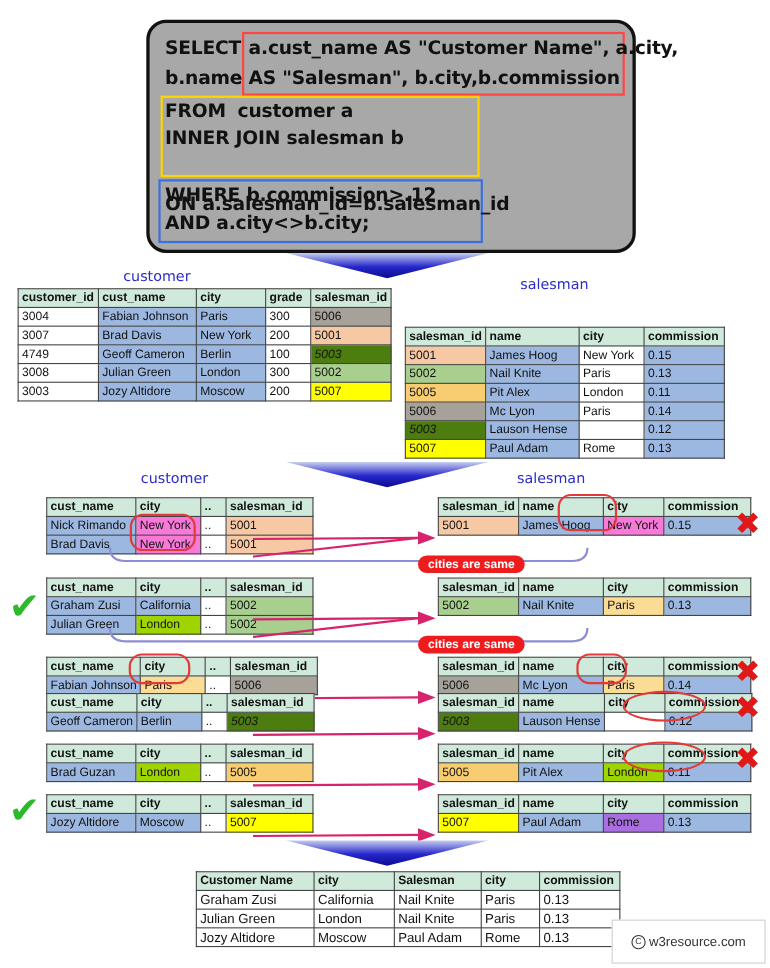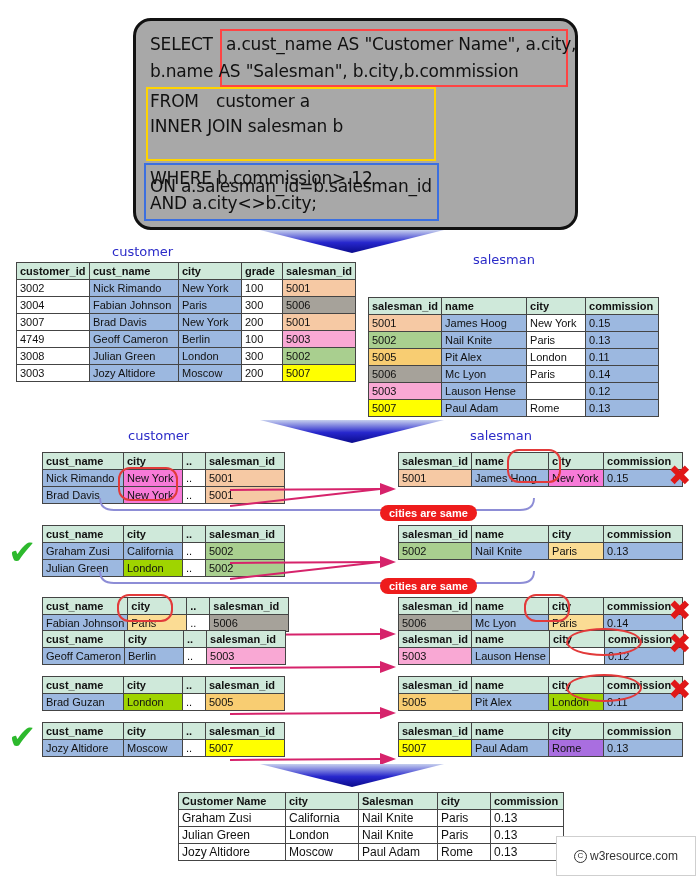--- a/index.html
+++ b/index.html
@@ -9,20 +9,21 @@
     font-family:"Liberation Sans", sans-serif;
     -webkit-font-smoothing:antialiased;
   }
   .abs{position:absolute;}
 
   
   #sql-box{
     left:133px;top:18px;width:445px;height:212px;
     background:#a8a8a8;border:3px solid #111;border-radius:18px;
     box-sizing:border-box;
+    font-weight:bold;
   }
   .sql-line{
     position:absolute;white-space:nowrap;
     font-size:17px;color:#111;letter-spacing:-0.2px;
     font-family:"DejaVu Sans", sans-serif;
   }
   .sql-hl{position:absolute;box-sizing:border-box;}
 
   
   .tbl-title{
@@ -49,21 +50,21 @@
     white-space:nowrap;
     line-height:14px;
     height:14px;
   }
   table.dt th{background:#cfe9da;font-weight:bold;font-size:11px;}
   .c-blue{background:#9cb8e0;}
   .c-white{background:#ffffff;}
   .c-peach{background:#f6c9a4;}
   .c-green{background:#a9cf8f;}
   .c-gray{background:#a6a29a;}
-  .c-pink{background:#f9a8d4;}
+  .c-pink{background:#4d7c0f;font-style:italic;}
   .c-orange{background:#f8cd72;}
   .c-yellow{background:#ffff00;}
   .c-magenta{background:#f77ad8;}
   .c-lime{background:#9fd400;}
   .c-ltorange{background:#fbdc94;}
   .c-purple{background:#a96ee0;}
 
   
   .mark-x{font-size:28px;color:#e01818;font-weight:bold;line-height:1;
           font-family:"DejaVu Sans", sans-serif;}
@@ -132,27 +133,20 @@
         <tr id="cust-head">
           <th style="width: 66px;">customer_id</th>
           <th style="width: 82px;">cust_name</th>
           <th style="width: 56px;">city</th>
           <th style="width: 34px;">grade</th>
           <th style="width: 64px;">salesman_id</th>
         </tr>
       </thead>
     <tbody id="cust-body">
         <tr>
-          <td class="c-white" style="width: 66px;">3002</td>
-          <td class="c-blue" style="width: 82px;">Nick Rimando</td>
-          <td class="c-blue" style="width: 56px;">New York</td>
-          <td class="c-white" style="width: 34px;">100</td>
-          <td class="c-peach" style="width: 64px;">5001</td>
-        </tr>
-        <tr>
           <td class="c-white" style="width: 66px;">3004</td>
           <td class="c-blue" style="width: 82px;">Fabian Johnson</td>
           <td class="c-blue" style="width: 56px;">Paris</td>
           <td class="c-white" style="width: 34px;">300</td>
           <td class="c-gray" style="width: 64px;">5006</td>
         </tr>
         <tr>
           <td class="c-white" style="width: 66px;">3007</td>
           <td class="c-blue" style="width: 82px;">Brad Davis</td>
           <td class="c-blue" style="width: 56px;">New York</td>

